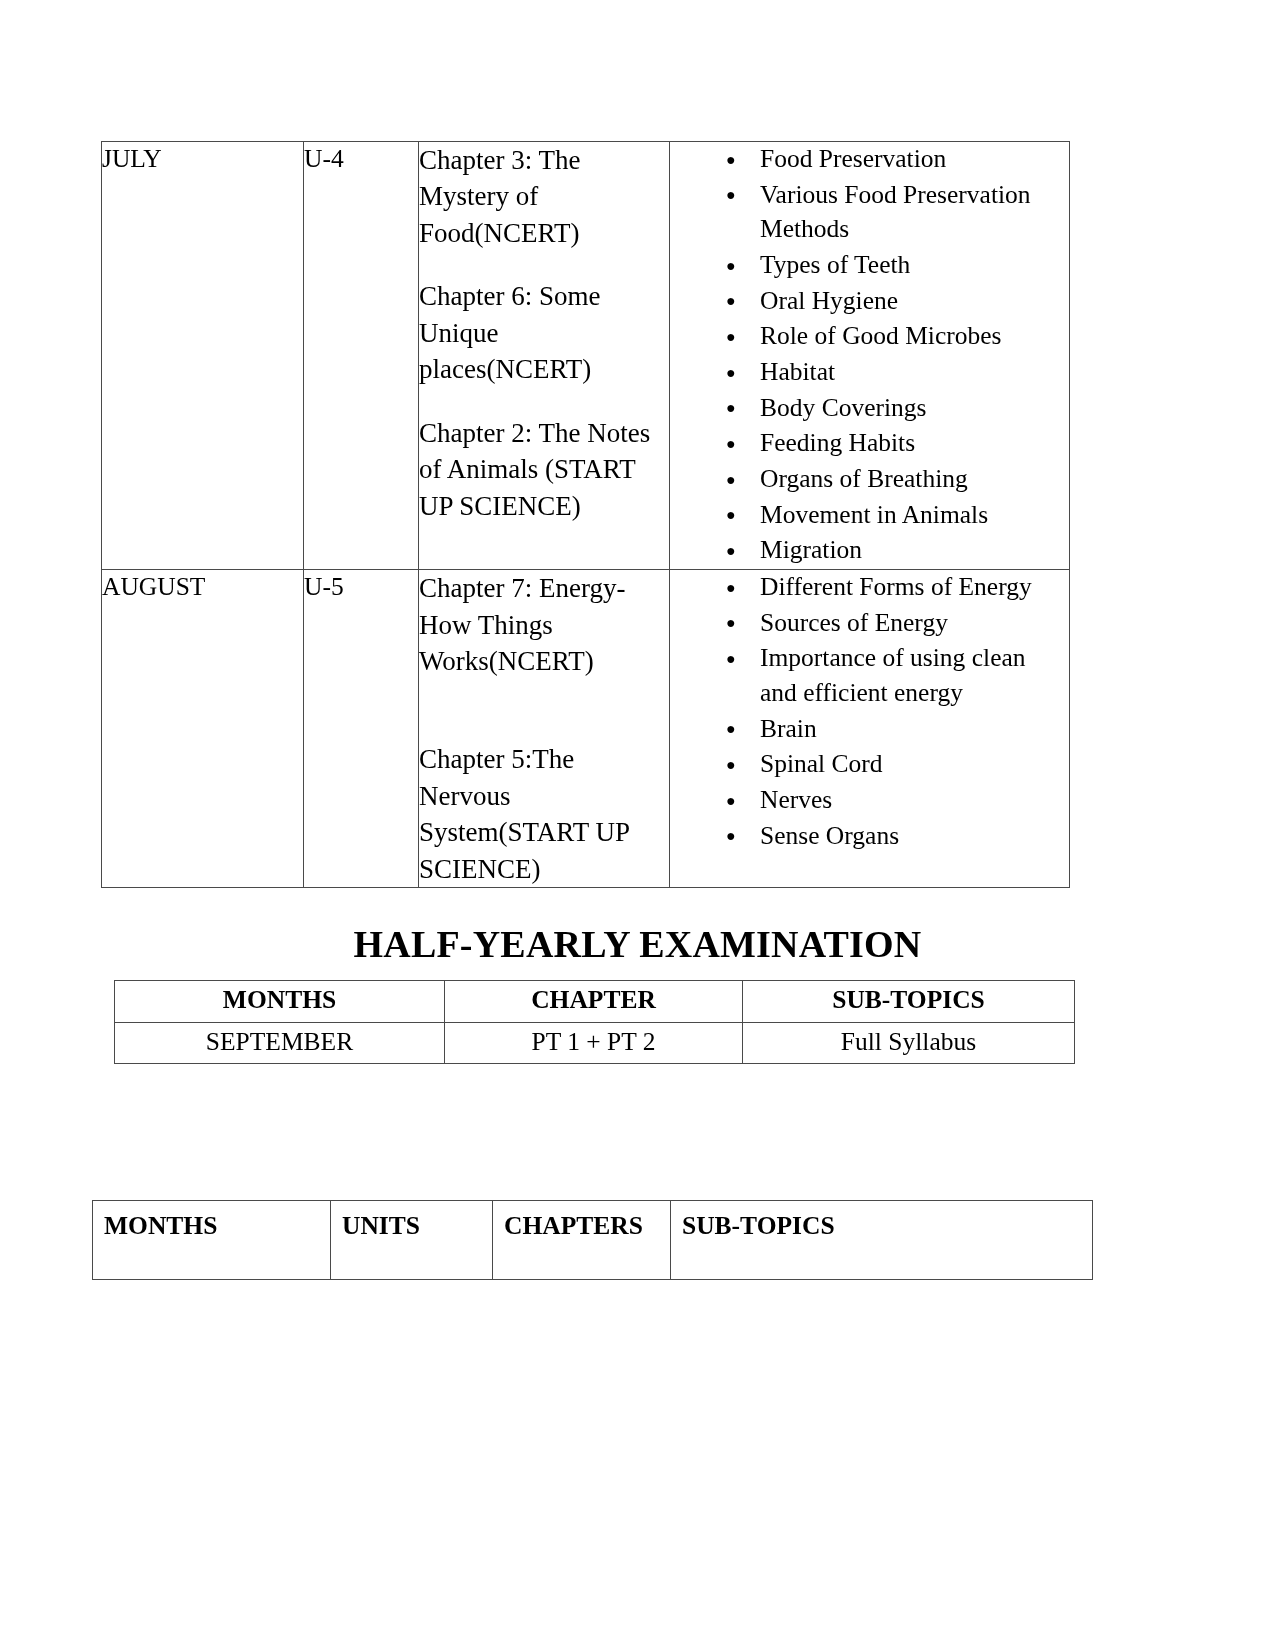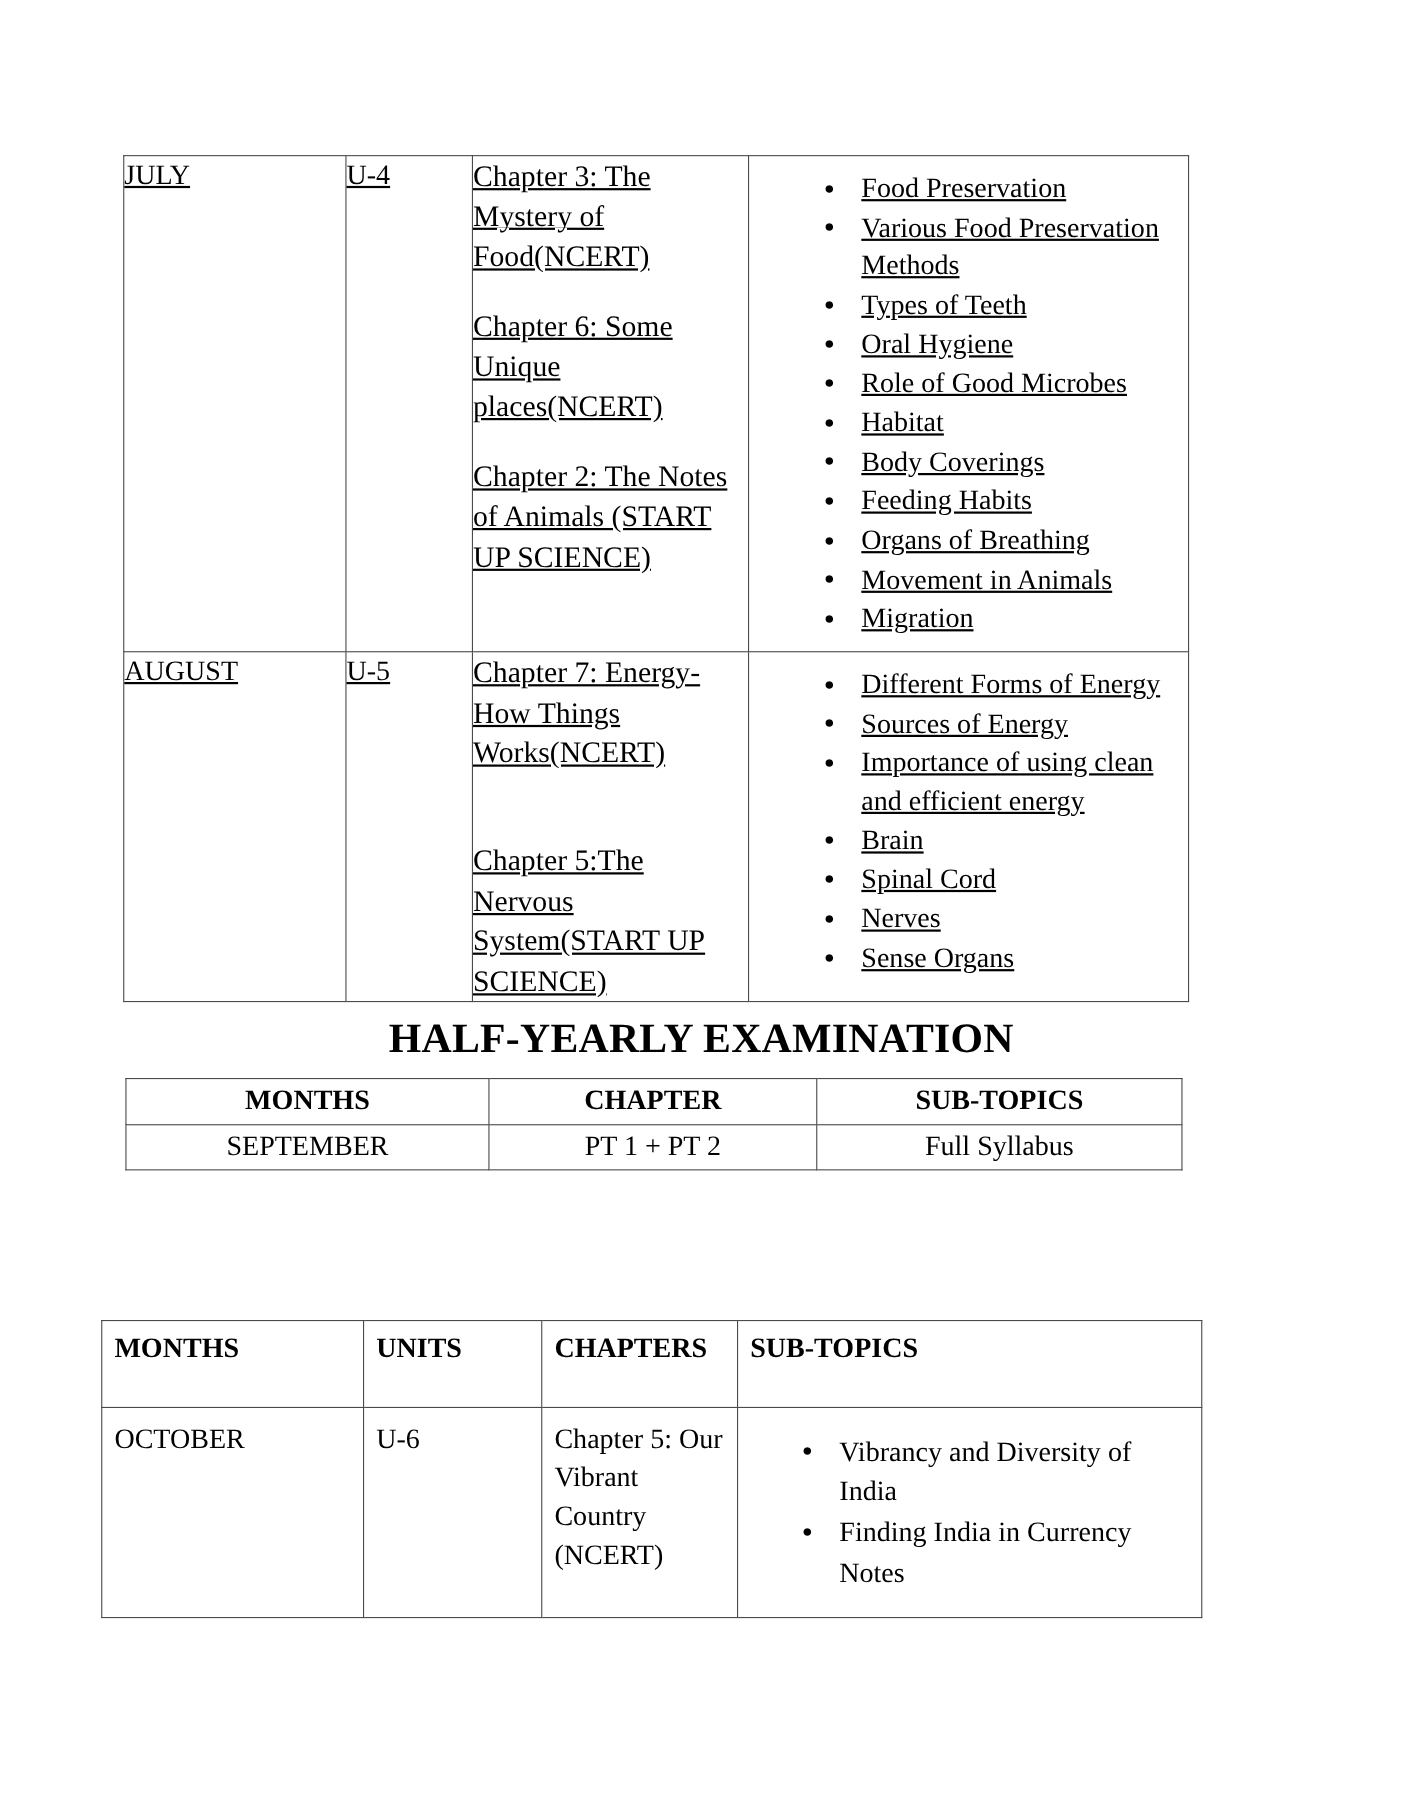--- a/index.html
+++ b/index.html
@@ -36,24 +36,23 @@
     border: 1.4px solid #4a4a4a;
     vertical-align: top;
     padding: 0;
     font-weight: normal;
     text-align: left;
   }
 
   
   .table1-wrap {
     position: absolute;
-    left: 112px;
+    left: 101px;
     top: 141px;
     width: 968px;
-    text-decoration: underline;
   }
   table.t1 { width: 968px; }
   table.t1 col.c1 { width: 202px; }
   table.t1 col.c2 { width: 115px; }
   table.t1 col.c3 { width: 251px; }
   table.t1 col.c4 { width: 400px; }
 
   .cell-pad {
     padding: 9px 8px 9px 11px;
     font-size: 25.5px;
@@ -63,21 +62,21 @@
 
   .chaplist p {
     margin: 0;
     font-size: 27px;
     line-height: 1.35;
   }
   .chaplist p.gap { margin-top: 27px; }
 
   
   ul.blist {
-    margin: 12px;
+    margin: 0;
     padding: 0 6px 0 56px;
     list-style: none;
   }
   ul.blist li {
     position: relative;
     font-size: 25.5px;
     line-height: 1.36;
     margin: 0 0 1px 0;
     padding-left: 34px;
   }
@@ -251,28 +250,17 @@
           <col class="c3">
           <col class="c4">
         </colgroup>
       <tbody>
         <tr>
           <td class="hdr">MONTHS</td>
           <td class="hdr">UNITS</td>
           <td class="hdr nowrap">CHAPTERS</td>
           <td class="hdr">SUB-TOPICS</td>
         </tr>
-        <tr>
-          <td class="body">OCTOBER</td>
-          <td class="body">U-6</td>
-          <td class="body">Chapter 5: Our Vibrant Country (NCERT)</td>
-          <td class="body bul">
-            <ul class="blist">
-              <li>Vibrancy and Diversity of India</li>
-              <li>Finding India in Currency Notes</li>
-            </ul>
-          </td>
-        </tr>
       </tbody>
     </table>
   </div>
 
 </div>
 
 </body></html>

